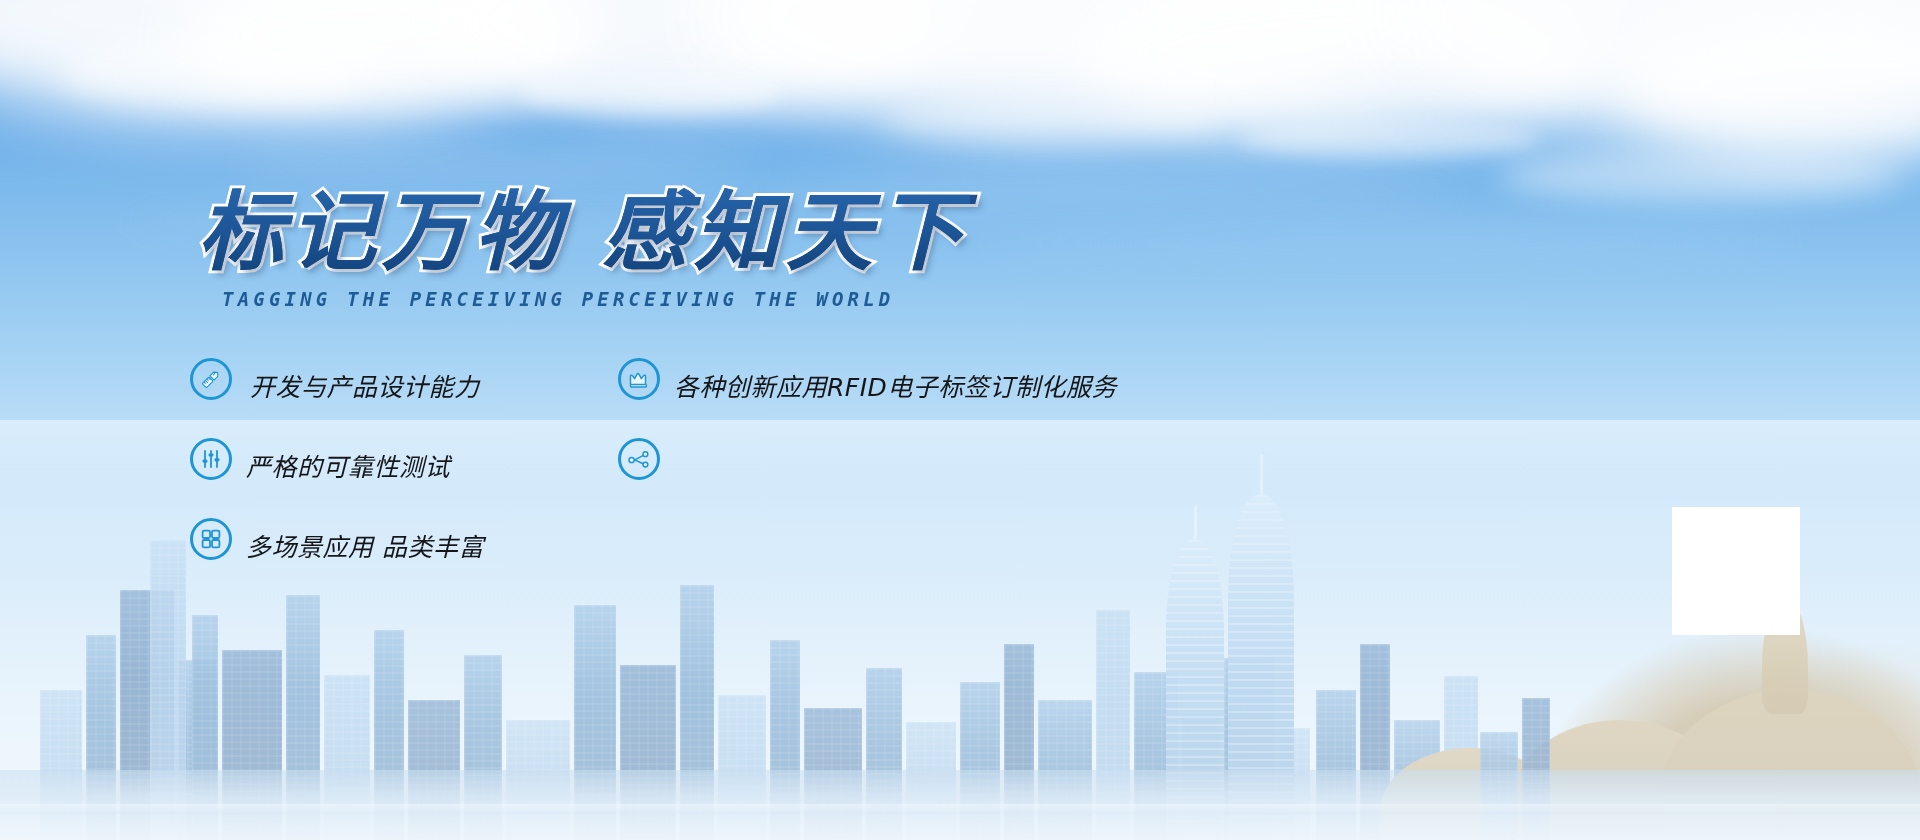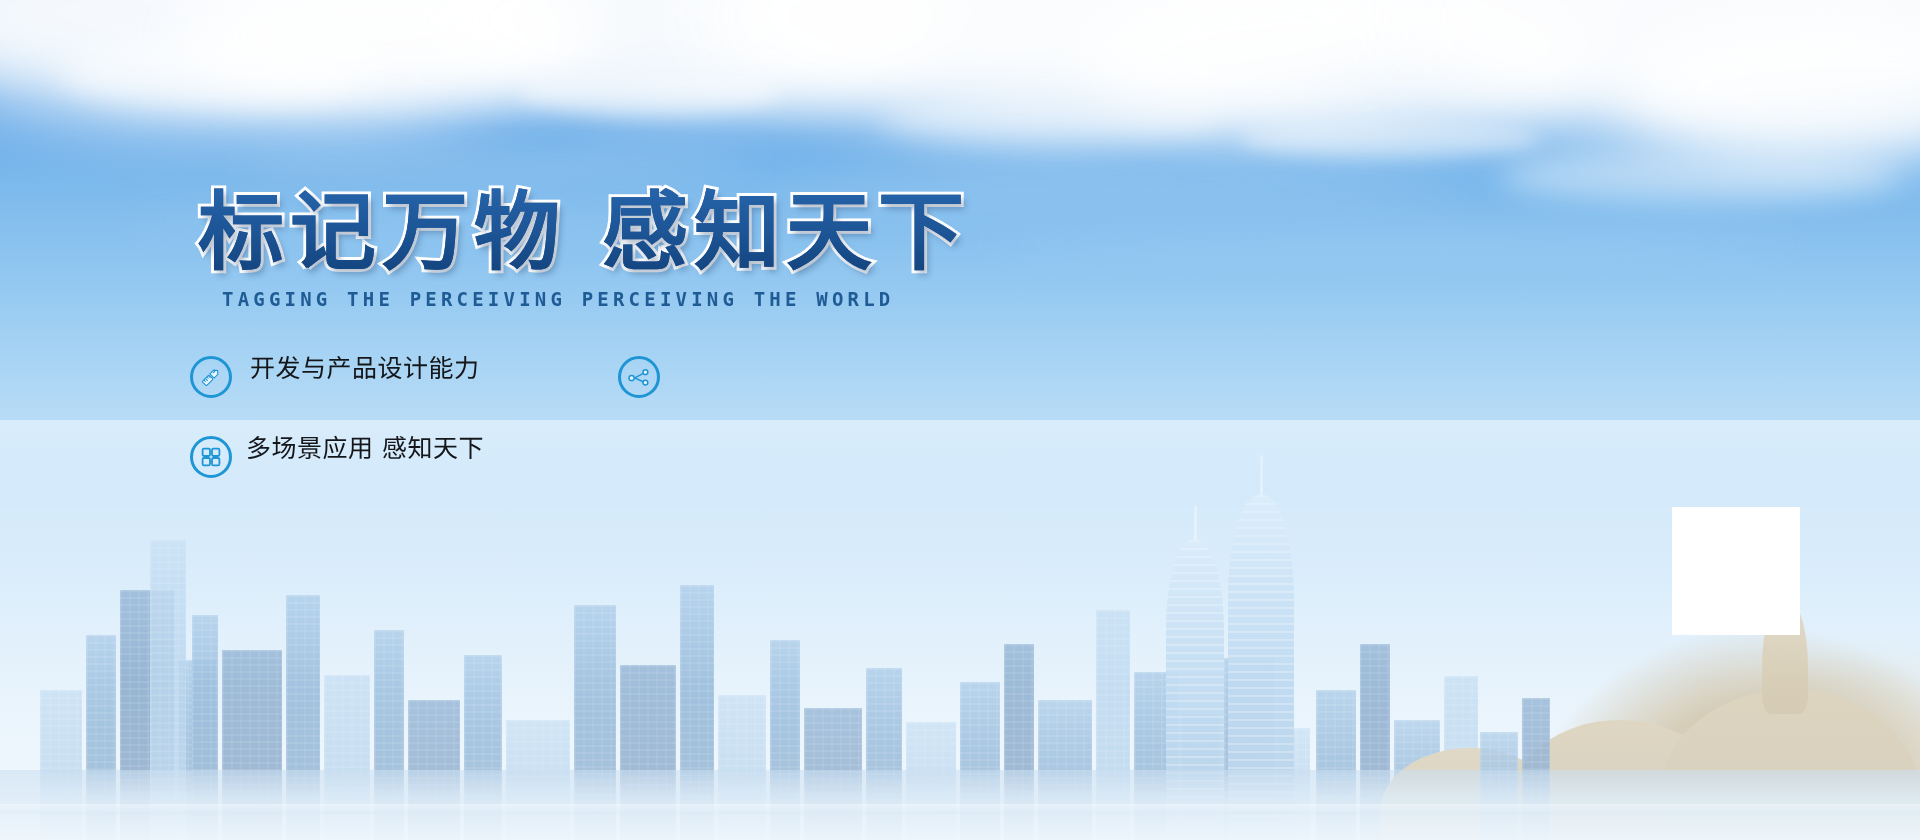--- a/index.html
+++ b/index.html
@@ -116,21 +116,21 @@
     background:linear-gradient(to bottom,
       rgba(222,239,252,.88) 0%,
       rgba(222,239,252,.52) 18%,
       rgba(226,240,252,.30) 38%,
       rgba(232,243,252,.28) 62%,
       rgba(238,246,253,.40) 84%,
       rgba(244,250,254,.55) 100%);
   }
 
   
-  .content{position:absolute;left:0;top:0;width:1920px;height:840px;}
+  .content{position:absolute;left:0;top:0;width:1920px;height:840px;font-style:italic;}
 
   .headline{
     position:absolute;left:198px;top:162px;
     font-family:"DejaVu Sans","Liberation Sans",sans-serif;
     font-size:86px;font-weight:700;
     letter-spacing:6px;
     color:#1c4f8f;
     -webkit-text-stroke:6px #ffffff;
     paint-order:stroke fill;
     text-shadow:4px 5px 6px rgba(40,70,110,.35);
@@ -155,21 +155,21 @@
     color:#1f5c96;
     white-space:nowrap;
   }
 
   .features{position:absolute;left:0;top:356px;width:1300px;}
   .col{position:absolute;top:0;}
   .col-left{left:190px;width:330px;}
   .col-right{left:618px;width:640px;}
 
   .feat{
-    display:flex;align-items:flex-start;
+    display:flex;align-items:flex-end;
     height:44px;margin-bottom:36px;
     white-space:nowrap;
   }
   .ficon{
     width:42px;height:42px;flex:0 0 42px;
     border:3px solid #1e95d4;
     border-radius:50%;
     display:flex;align-items:center;justify-content:center;
     margin-right:14px;
     box-sizing:border-box;
@@ -304,37 +304,57 @@
                 <rect x="2.5" y="9" width="9.5" height="6" rx="1" fill="#eaf6fd" stroke="#1e95d4" stroke-width="1.1"></rect>
                 <path d="M5 9v2.4M7 9v3.4M9 9v2.4M11 9v3.4" stroke="#1e95d4" stroke-width="1"></path>
                 <path d="M13.5 9h5.2l2.6 3-2.6 3h-5.2z" fill="#eaf6fd" stroke="#1e95d4" stroke-width="1.1"></path>
                 <path d="M16.2 10.6h3.1" stroke="#1e95d4" stroke-width="1"></path>
               </g>
             </svg>
           </span>
           <span class="flabel">开发与产品设计能力</span>
         </div>
 
+        <div class="feat">
+          <span class="ficon">
+            <svg width="22" height="22" viewBox="0 0 22 22" fill="none">
+              <path d="M5 3v16M11 3v16M17 3v16" stroke="#1e95d4" stroke-width="1.8" stroke-linecap="round"></path>
+              <rect x="2.6" y="11.6" width="4.8" height="3.2" rx="1.1" fill="#1e95d4"></rect>
+              <rect x="8.6" y="5.4" width="4.8" height="3.2" rx="1.1" fill="#1e95d4"></rect>
+              <rect x="14.6" y="10.2" width="4.8" height="3.2" rx="1.1" fill="#1e95d4"></rect>
+            </svg>
+          </span>
+          <span class="flabel">严格的可靠性测试</span>
+        </div>
 
         <div class="feat">
           <span class="ficon">
             <svg width="22" height="22" viewBox="0 0 22 22" fill="none">
               <rect x="2.6" y="2.6" width="7.4" height="7.4" rx="1.4" stroke="#1e95d4" stroke-width="1.8"></rect>
               <rect x="12" y="2.6" width="7.4" height="7.4" rx="1.4" stroke="#1e95d4" stroke-width="1.8"></rect>
               <rect x="2.6" y="12" width="7.4" height="7.4" rx="1.4" stroke="#1e95d4" stroke-width="1.8"></rect>
               <rect x="12" y="12" width="7.4" height="7.4" rx="1.4" stroke="#1e95d4" stroke-width="1.8"></rect>
             </svg>
           </span>
-          <span class="flabel">多场景应用  感知天下</span>
+          <span class="flabel">多场景应用  品类丰富</span>
         </div>
 
       </div>
 
       <div class="col col-right">
 
+        <div class="feat">
+          <span class="ficon">
+            <svg width="24" height="22" viewBox="0 0 24 22" fill="none">
+              <path d="M3.5 16.5V8.2c0-1 1.3-1.4 1.9-.6l2.2 3 2.5-4.4c.4-.8 1.4-.8 1.8 0l2.5 4.4 2.2-3c.6-.8 1.9-.4 1.9.6v8.3z" fill="#eaf6fd" stroke="#1e95d4" stroke-width="1.5" stroke-linejoin="round"></path>
+              <rect x="3.5" y="16.6" width="16" height="2.4" rx="1" fill="#eaf6fd" stroke="#1e95d4" stroke-width="1.4"></rect>
+            </svg>
+          </span>
+          <span class="flabel">各种创新应用RFID电子标签订制化服务</span>
+        </div>
 
 
         <div class="feat">
           <span class="ficon">
             <svg width="24" height="22" viewBox="0 0 24 22" fill="none">
               <path d="M6.4 12.6l10.4-5.4M6.4 11.4l10.4 4.6" stroke="#1e95d4" stroke-width="1.4"></path>
               <circle cx="4.6" cy="12" r="2.6" fill="#eaf6fd" stroke="#1e95d4" stroke-width="1.5"></circle>
               <circle cx="18.4" cy="6.2" r="2.4" fill="#eaf6fd" stroke="#1e95d4" stroke-width="1.5"></circle>
               <circle cx="18.4" cy="16.6" r="2.4" fill="#eaf6fd" stroke="#1e95d4" stroke-width="1.5"></circle>
             </svg>

